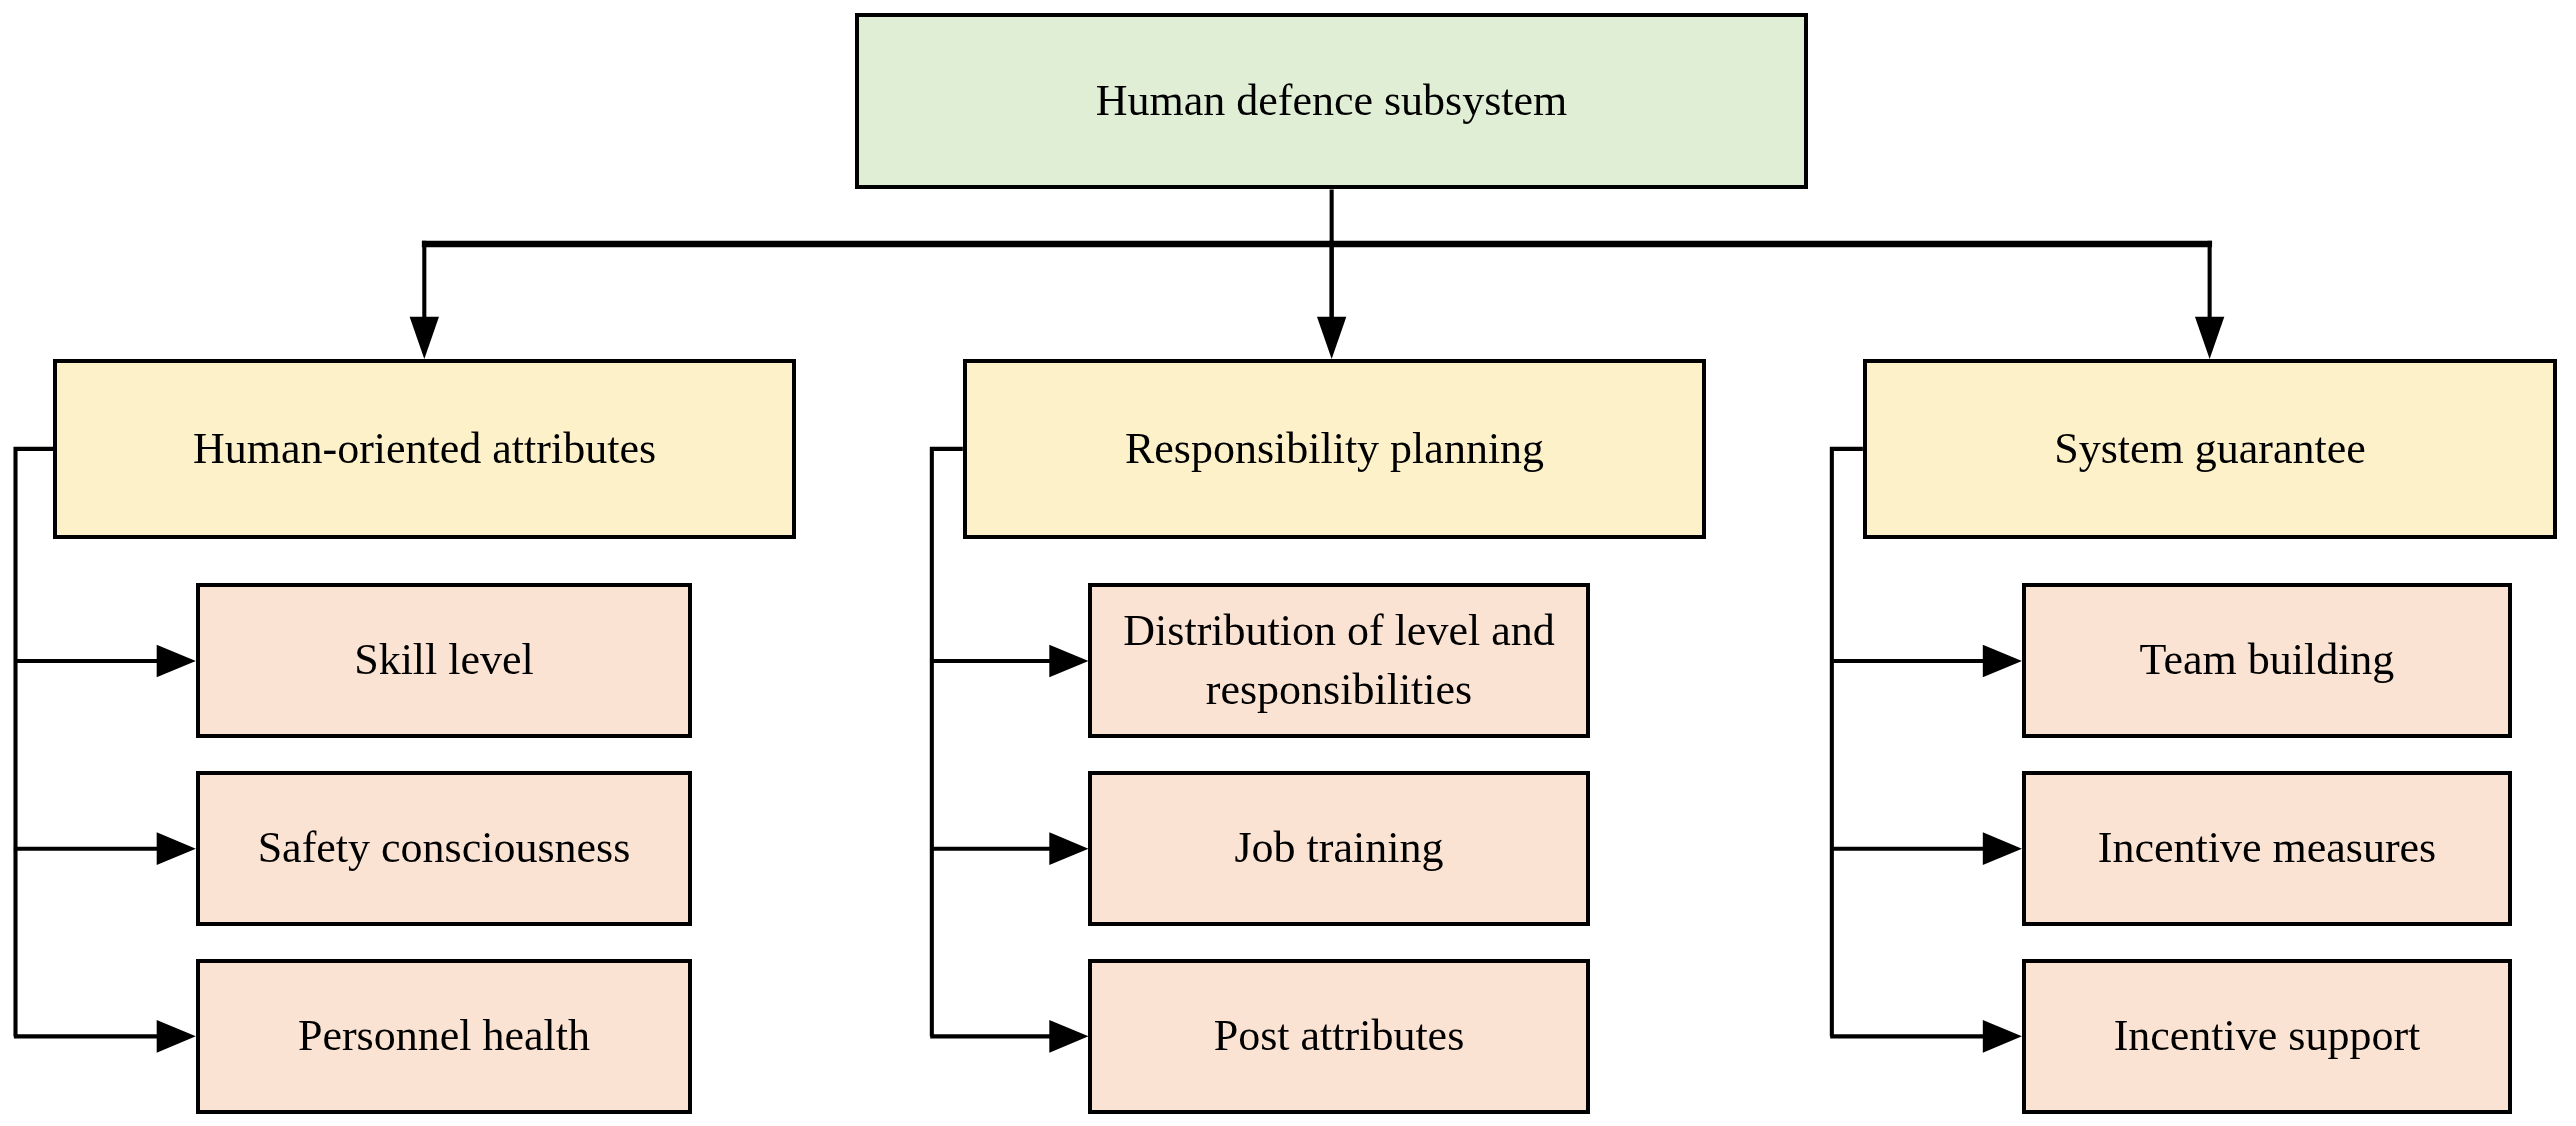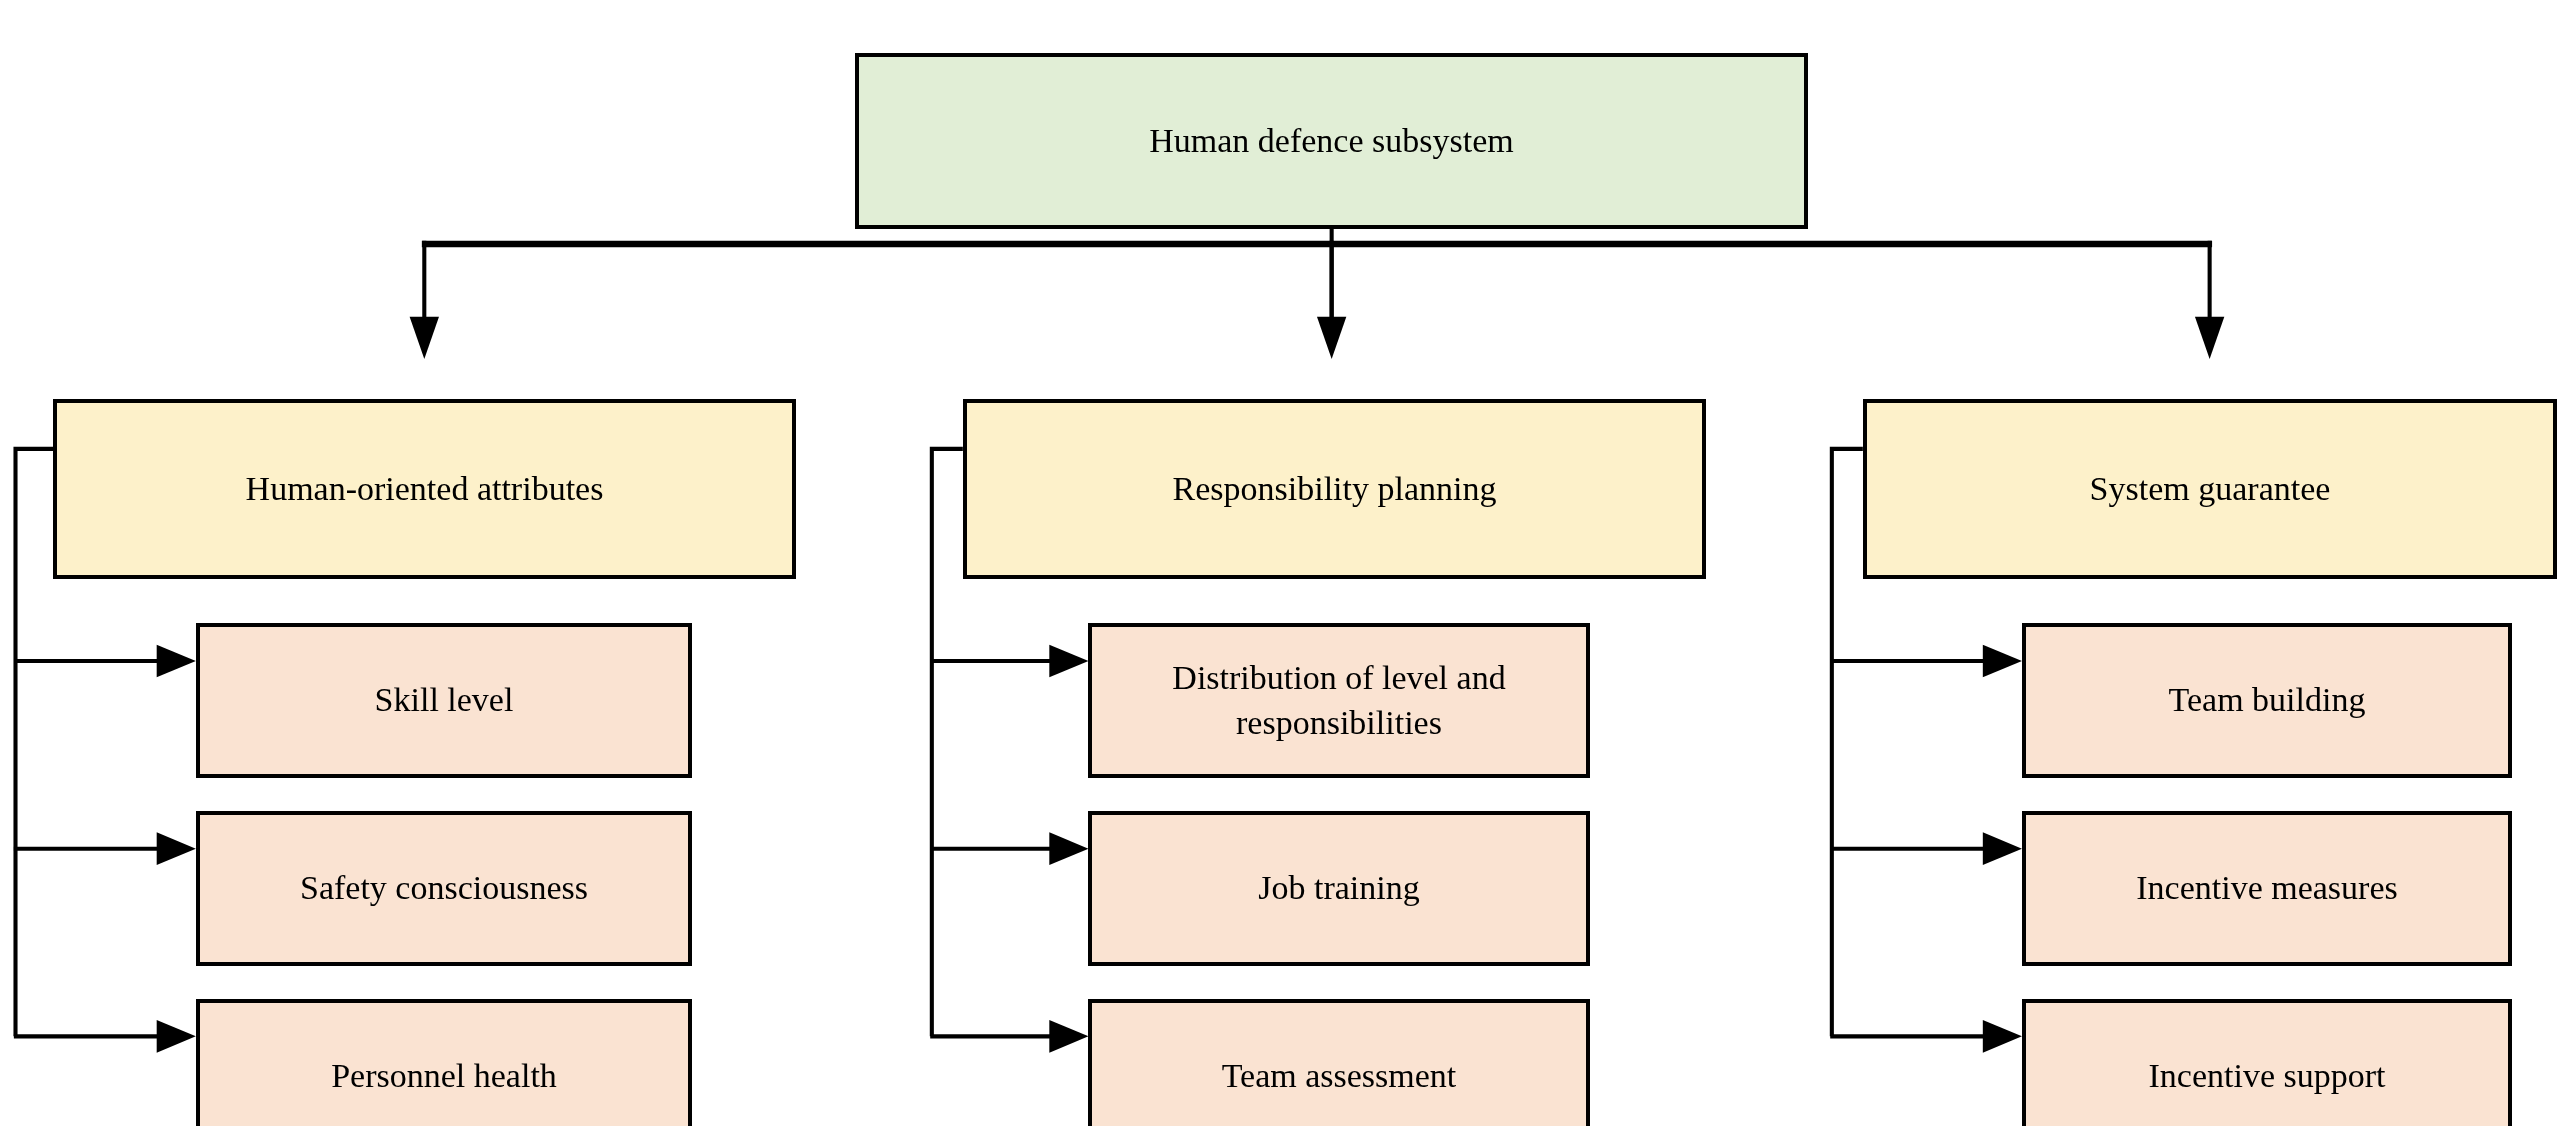--- a/index.html
+++ b/index.html
@@ -22,24 +22,23 @@
     height: 1127px;
   }
   .node {
     position: absolute;
     display: flex;
     align-items: center;
     justify-content: center;
     text-align: center;
     border: 4.9px solid #000000;
     box-sizing: border-box;
-    font-size: 34px;
+    font-size: 44px;
     line-height: 1.32;
     padding: 9px 23px;
-    margin-top: 40px;
   }
   .root-node  { background: #e1eed6; }
   .group-node { background: #fdf1ca; }
   .child-node { background: #fae3d2; }
 
   
   #root  { left: 855px; top: 13px;  width: 953px; height: 176px; }
 
   
   #g0 { left: 53px;   top: 359px; width: 743px; height: 180px; }
@@ -129,21 +128,21 @@
     <span>Personnel health</span>
   </div>
 
   <div class="node child-node col1 row0">
     <span>Distribution of level and responsibilities</span>
   </div>
   <div class="node child-node col1 row1">
     <span>Job training</span>
   </div>
   <div class="node child-node col1 row2">
-    <span>Team assessment</span>
+    <span>Post attributes</span>
   </div>
 
   <div class="node child-node col2 row0">
     <span>Team building</span>
   </div>
   <div class="node child-node col2 row1">
     <span>Incentive measures</span>
   </div>
   <div class="node child-node col2 row2">
     <span>Incentive support</span>

